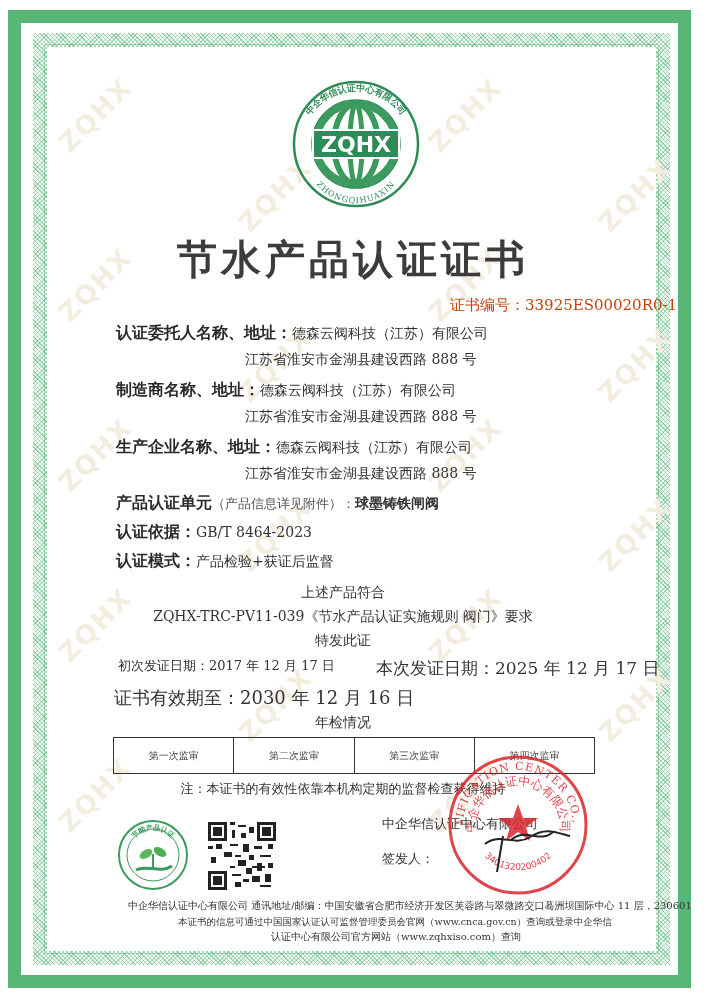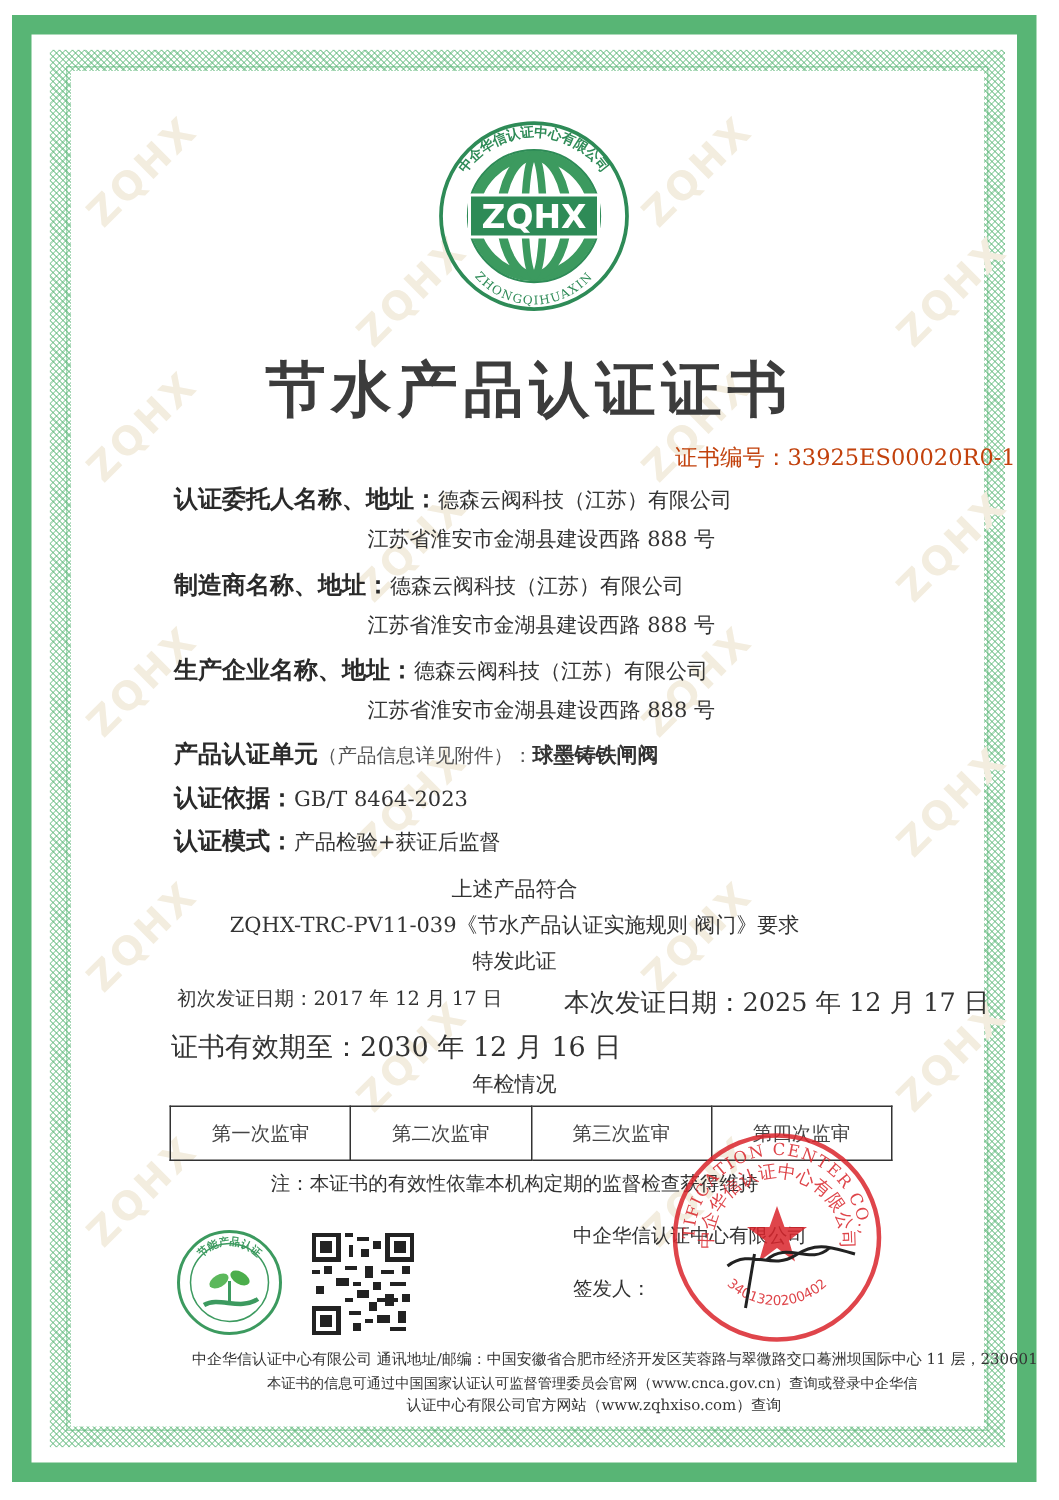--- a/index.html
+++ b/index.html
@@ -43,21 +43,21 @@
     .cert-no {
       position: absolute; left: 450px; top: 296px; font-size: 15px; color: #c2410c;
     }
     .line { position: absolute; font-size: 14px; color: #333; white-space: nowrap; }
     .lbl { font-family: "DejaVu Sans", sans-serif; font-weight: bold; font-size: 16px; color: #2a2a2a; text-align: right; }
     .lbl-note { font-size: 13px; color: #555; }
     .val-bold { font-weight: bold; }
     .center-line { position: absolute; left: 0; width: 686px; text-align: center; font-size: 14px; color: #333; }
     .audit-table {
       position: absolute; left: 113px; top: 737px; width: 482px; height: 37px;
-      border-collapse: collapse; font-size: 13px; color: #444;
+      border-collapse: collapse; font-size: 10px; color: #444;
     }
     .audit-table td { border: 1px solid #333; text-align: center; width: 25%; }
     .small { position: absolute; font-size: 10px; color: #333; white-space: nowrap; margin-left: 26px; }
     .stamp { position: absolute; left: 445px; top: 752px; width: 146px; height: 146px; }
     .eco-logo { position: absolute; left: 116px; top: 818px; width: 74px; height: 74px; }
     .qr { position: absolute; left: 208px; top: 822px; width: 68px; height: 68px; }
   </style>
 </head>
 <body>
 

